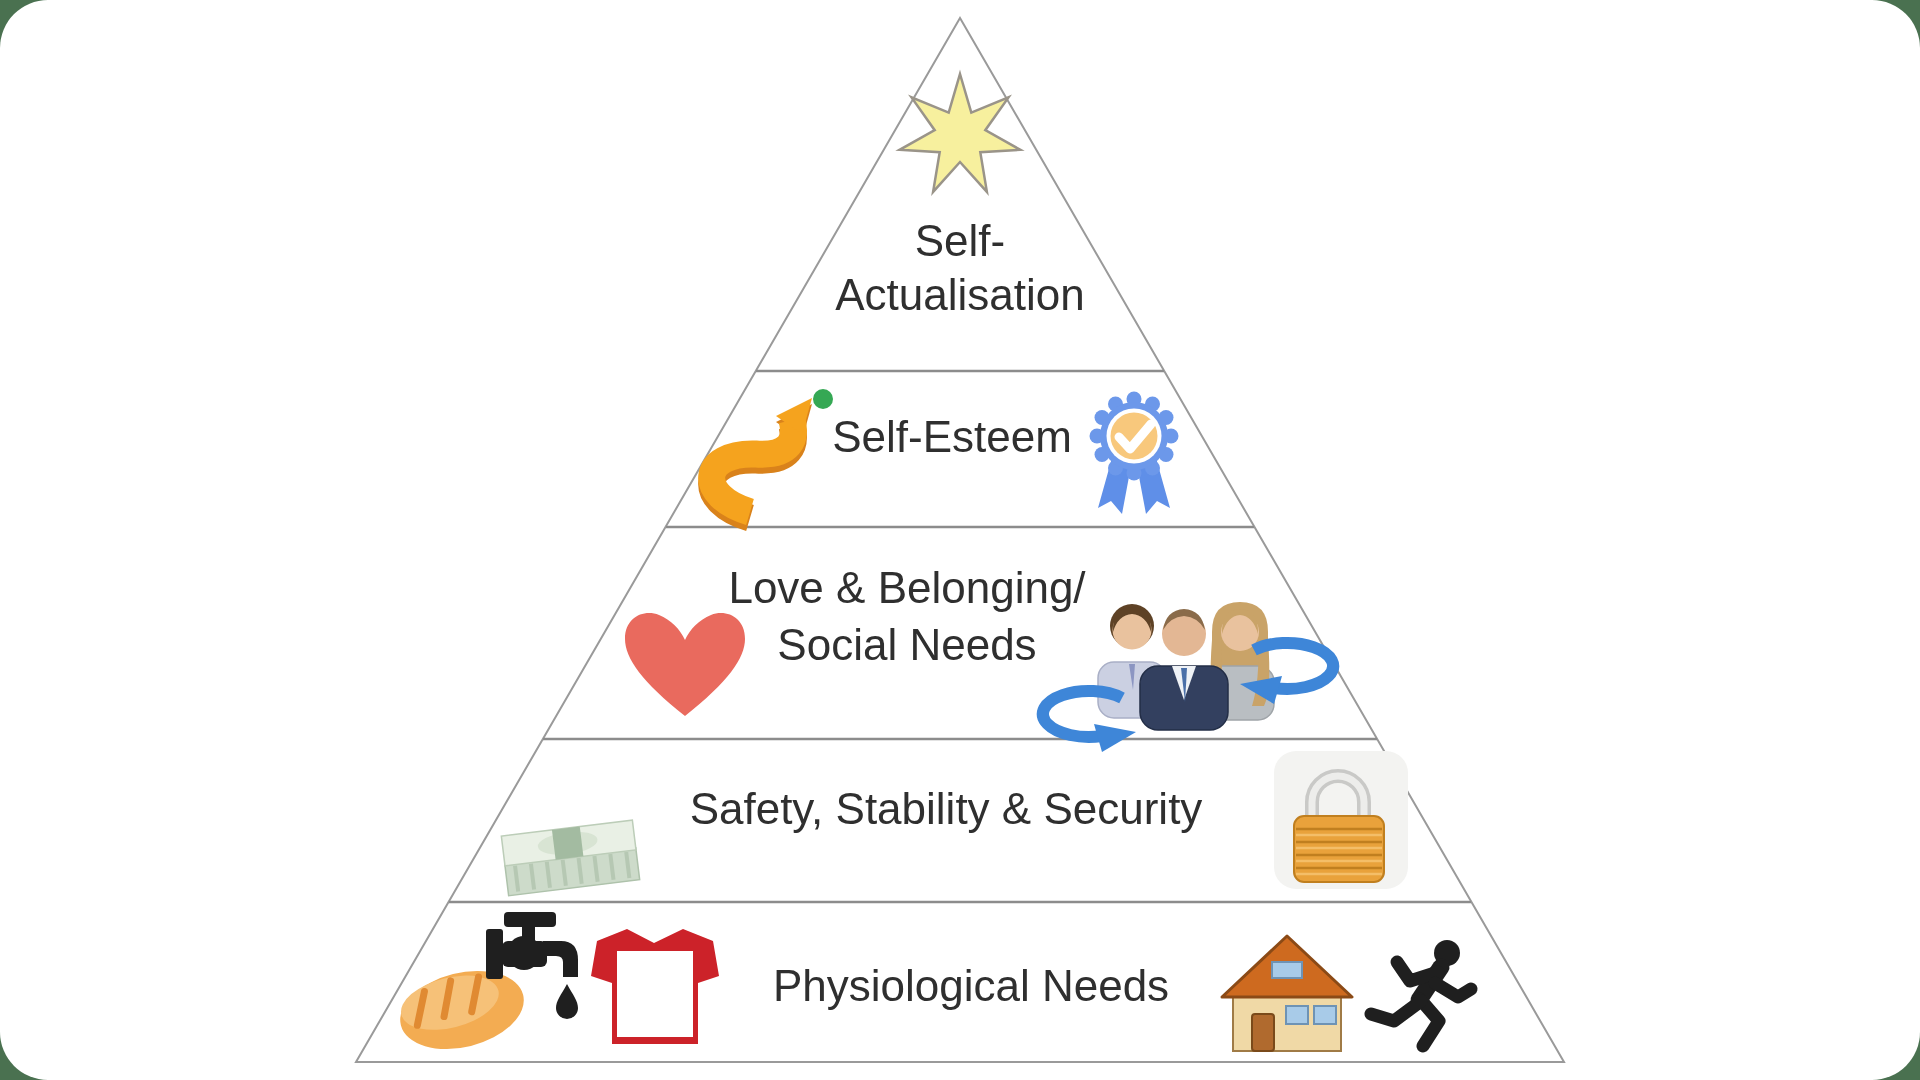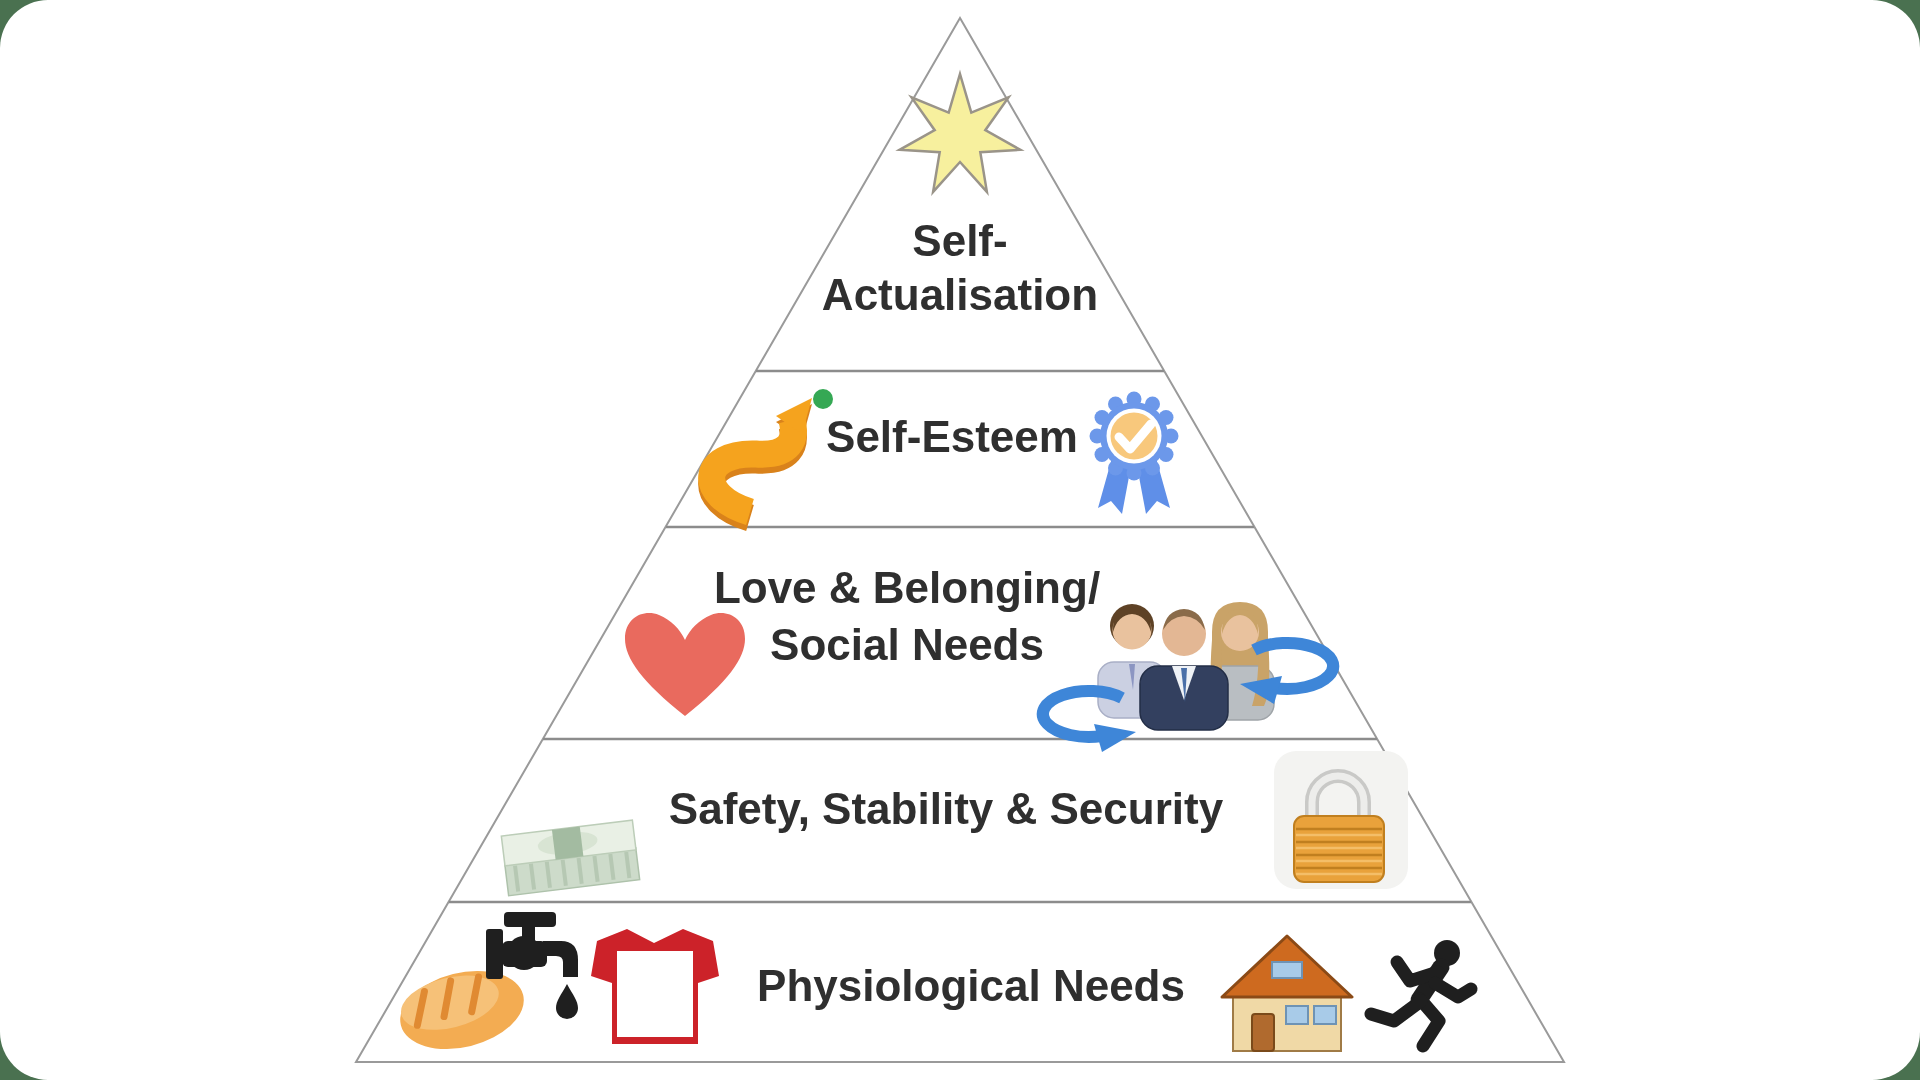--- a/index.html
+++ b/index.html
@@ -3,21 +3,20 @@
 <meta charset="utf-8">
 <style>
   :root { --background:#4A7150; --card:#FFFFFF; --text:#2F2F2F; }
   * { margin:0; padding:0; box-sizing:border-box; }
   html,body { width:1920px; height:1080px; overflow:hidden; }
   body { background:var(--background); font-family:"Liberation Sans", sans-serif; }
   .card {
     position:absolute; inset:0;
     background:var(--card);
     border-radius:48px;
-    font-weight:bold;
   }
   svg { position:absolute; inset:0; width:1920px; height:1080px; }
   .t { font-family:"Liberation Sans", sans-serif; font-size:44px; fill:var(--text); text-anchor:middle; }
   .ln { stroke:var(--divider); stroke-width:2.5; }
   .tri { fill:#FFFFFF; stroke:var(--outline); stroke-width:2; }
 </style>
 </head>
 <body>
 
 <div class="card">

